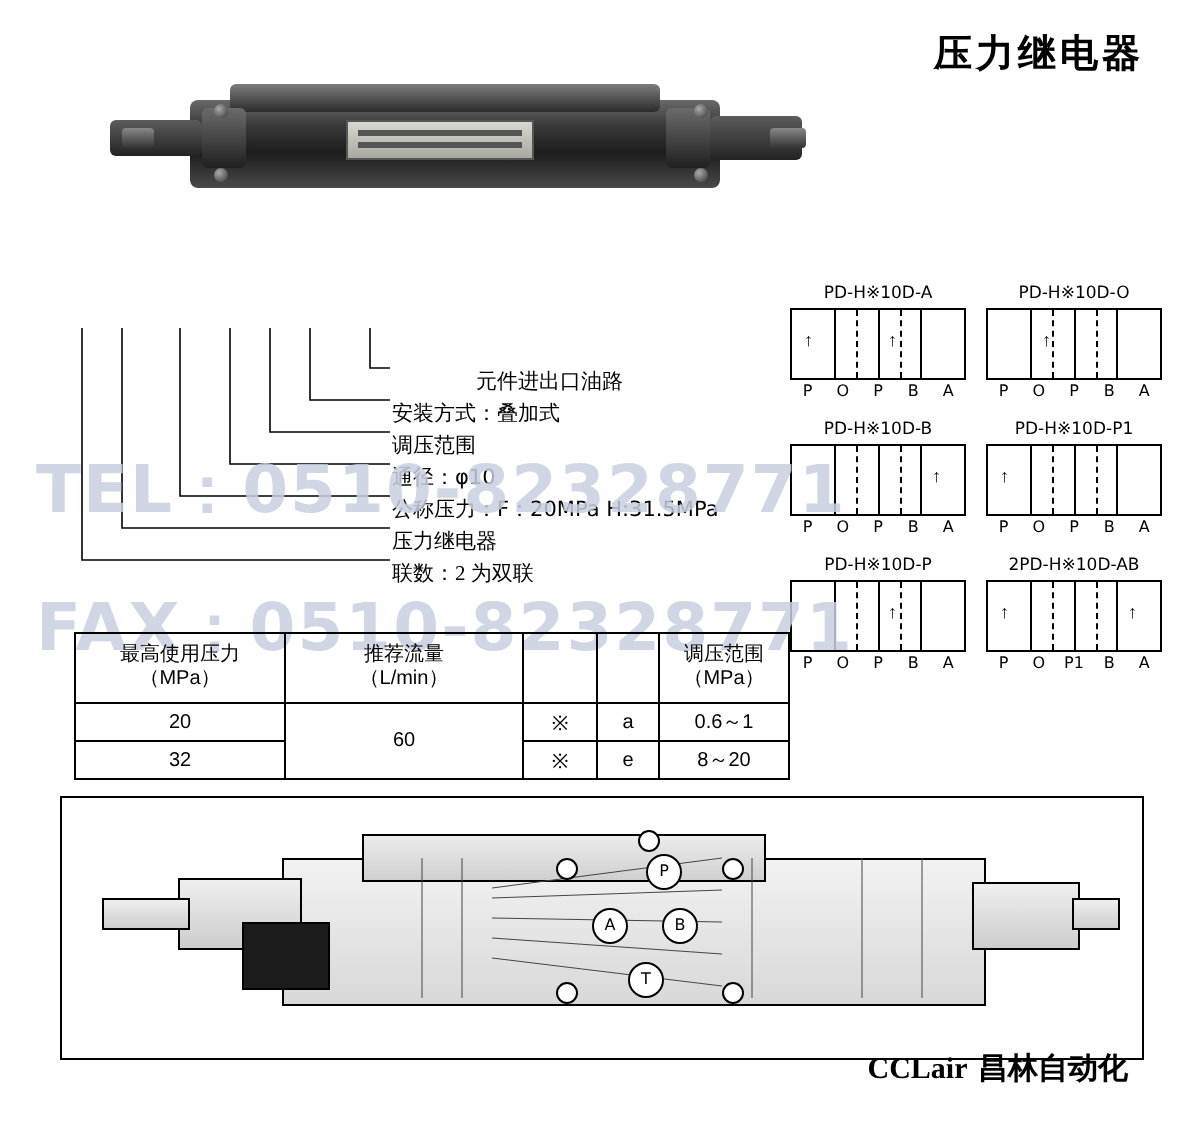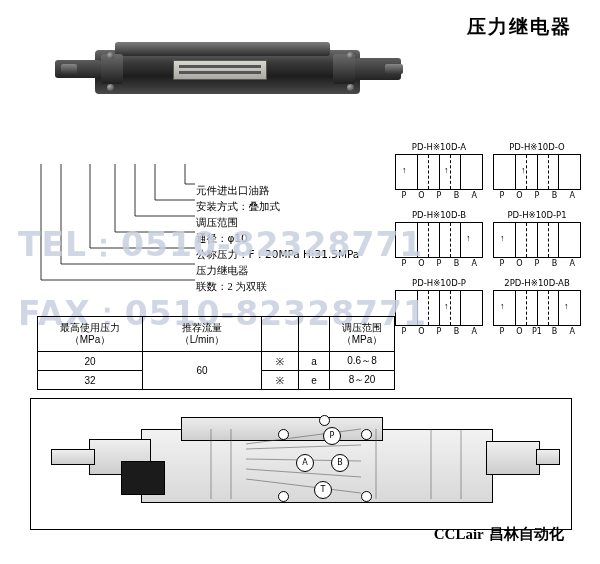--- a/index.html
+++ b/index.html
@@ -208,21 +208,21 @@
     <path d="M6,14 L6,130 L160,130" stroke="#000" fill="none" stroke-width="0.8"></path>
     <path d="M26,14 L26,114 L160,114" stroke="#000" fill="none" stroke-width="0.8"></path>
     <path d="M55,14 L55,98 L160,98" stroke="#000" fill="none" stroke-width="0.8"></path>
     <path d="M80,14 L80,82 L160,82" stroke="#000" fill="none" stroke-width="0.8"></path>
     <path d="M100,14 L100,66 L160,66" stroke="#000" fill="none" stroke-width="0.8"></path>
     <path d="M120,14 L120,50 L160,50" stroke="#000" fill="none" stroke-width="0.8"></path>
     <path d="M150,14 L150,34 L160,34" stroke="#000" fill="none" stroke-width="0.8"></path>
   </svg>
 
   <div class="labels">
-    <div class="lab" style="top:16px;">元件进出口油路</div>
+    <div class="lab" style="top:16px;margin-left:42px;">元件进出口油路</div>
     <div class="lab" style="top:32px;">安装方式：叠加式</div>
     <div class="lab" style="top:48px;">调压范围</div>
     <div class="lab" style="top:64px;">通径：φ10</div>
     <div class="lab" style="top:80px;">公称压力：F：20MPa  H:31.5MPa</div>
     <div class="lab" style="top:96px;">压力继电器</div>
     <div class="lab" style="top:112px;font-family:Liberation Serif, serif;">联数：2 为双联</div>
   </div>
 
   <div class="symbols">
 
@@ -366,21 +366,21 @@
       <th class="c5 hd">
         <div>调压范围</div>
         <div>（MPa）</div>
       </th>
     </tr>
     <tr>
       <td>20</td>
       <td rowspan="2">60</td>
       <td>※</td>
       <td>a</td>
-      <td>0.6～8</td>
+      <td>0.6～1</td>
     </tr>
     <tr>
       <td>32</td>
       <td>※</td>
       <td>e</td>
       <td>8～20</td>
     </tr>
   </tbody>
     </table>
 

